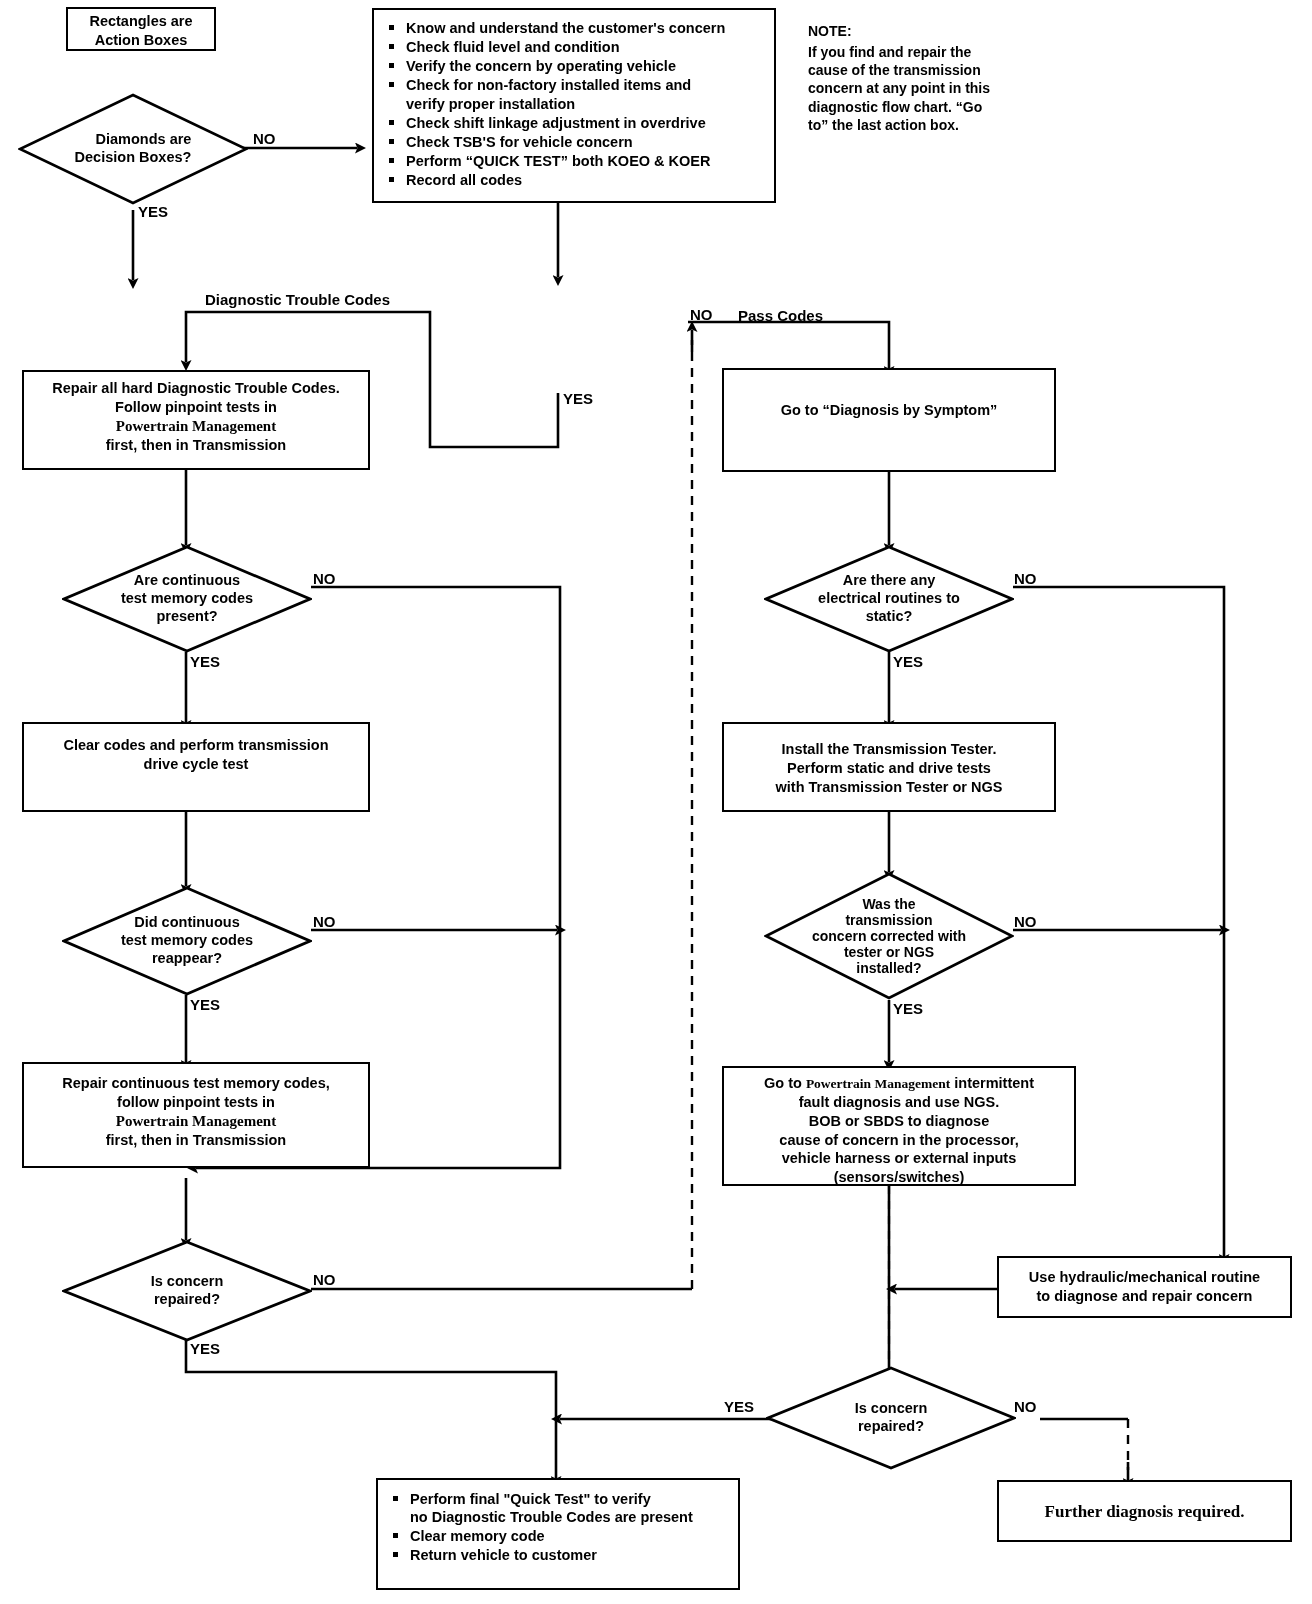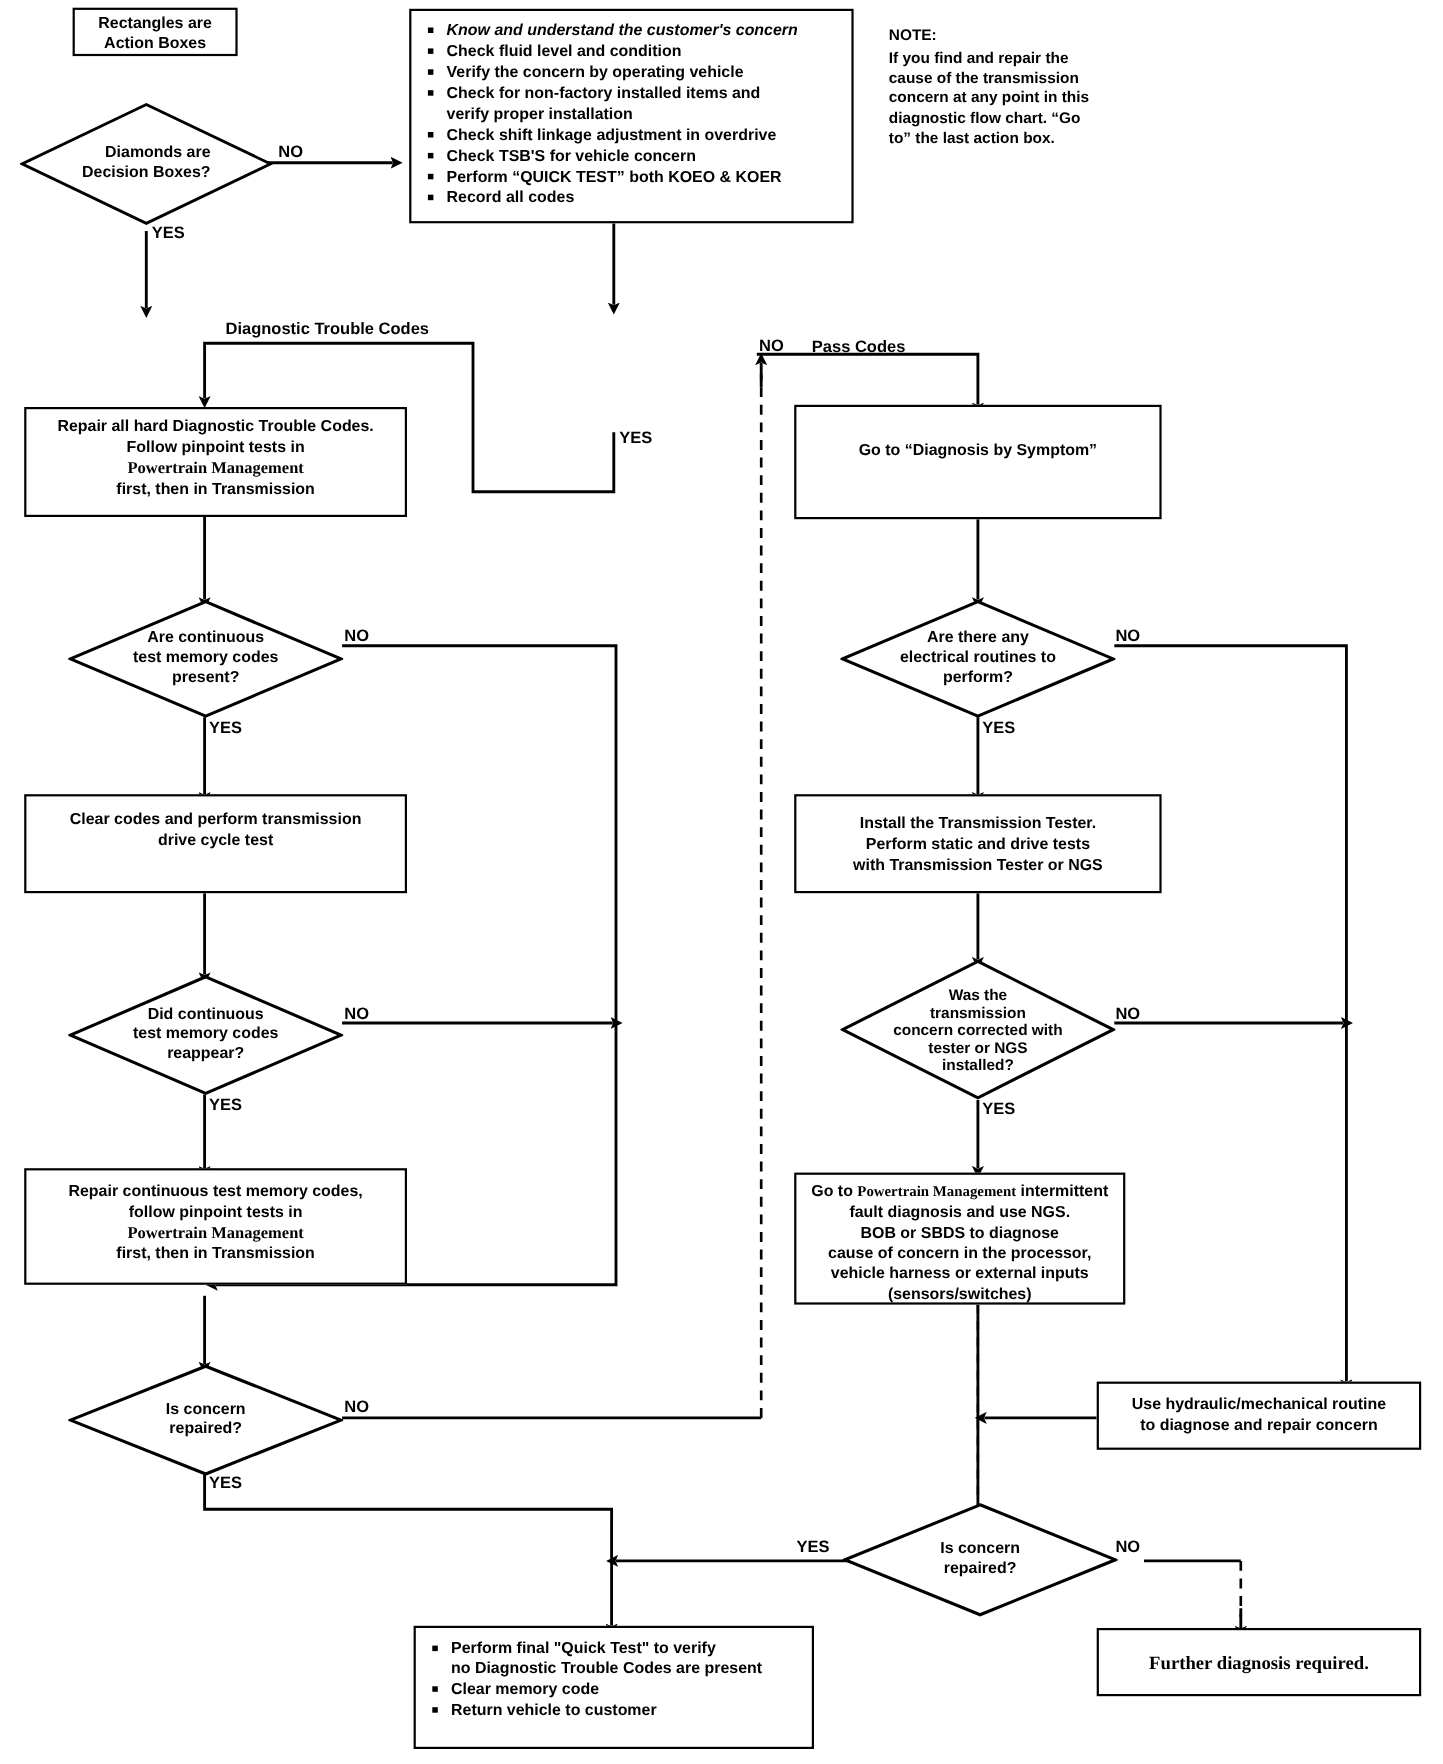--- a/index.html
+++ b/index.html
@@ -144,21 +144,21 @@
 
   <div class="note" style="left:808px;top:22px;">NOTE:</div>
   <div class="note" style="left:808px;top:43px;">If you find and repair the
 cause of the transmission
 concern at any point in this
 diagnostic flow chart. “Go
 to” the last action box.</div>
 
   <div class="node box" style="left:372px;top:8px;width:404px;height:195px;">
     <div class="bullets">
-      <div class="bl" style="white-space:pre-line;font-style:italic;">Know and understand the customer's concern</div>
+      <div class="bl" style="white-space:pre-line;">Know and understand the customer's concern</div>
       <div class="bl" style="white-space:pre-line;">Check fluid level and condition</div>
       <div class="bl" style="white-space:pre-line;">Verify the concern by operating vehicle</div>
       <div class="bl" style="white-space:pre-line;">Check for non-factory installed items and
 verify proper installation</div>
       <div class="bl" style="white-space:pre-line;">Check shift linkage adjustment in overdrive</div>
       <div class="bl" style="white-space:pre-line;">Check TSB'S for vehicle concern</div>
       <div class="bl" style="white-space:pre-line;">Perform “QUICK TEST” both KOEO &amp; KOER</div>
       <div class="bl" style="white-space:pre-line;">Record all codes</div>
     </div>
   </div>
@@ -232,21 +232,21 @@
     <span>Go to “Diagnosis by Symptom”</span>
   </div>
 
   <div class="node diamond" style="left:764px;top:545px;width:250px;height:108px;">
     <svg width="250" height="108" viewBox="0 0 250 108">
       <polygon points="125,2 248,54 125,106 2,54" fill="#fff" stroke="#000" stroke-width="2.8"></polygon>
     </svg>
     <div class="dtext">
       <span>Are there any</span>
       <span>electrical routines to</span>
-      <span>perform?</span>
+      <span>static?</span>
     </div>
   </div>
   <div class="lbl" style="left:1014px;top:570px;">NO</div>
   <div class="lbl" style="left:893px;top:653px;">YES</div>
 
   <div class="node box center" style="left:722px;top:722px;width:334px;height:90px;">
     <div>
       <div>Install the Transmission Tester.</div>
       <div>Perform static and drive tests</div>
       <div>with Transmission Tester or NGS</div>
@@ -261,21 +261,21 @@
       <span>Was the</span>
       <span>transmission</span>
       <span>concern corrected with</span>
       <span>tester or NGS</span>
       <span>installed?</span>
     </div>
   </div>
   <div class="lbl" style="left:1014px;top:913px;">NO</div>
   <div class="lbl" style="left:893px;top:1000px;">YES</div>
 
-  <div class="node box" style="left:722px;top:1066px;width:301px;height:120px;padding-top:6px;">
+  <div class="node box" style="left:722px;top:1066px;width:354px;height:120px;padding-top:6px;">
     <div style="white-space:nowrap;">
       <span>Go to</span><span>&nbsp;</span><span class="serif-in">Powertrain Management</span><span> intermittent</span>
     </div>
     <div>fault diagnosis and use NGS.</div>
     <div>BOB or SBDS to diagnose</div>
     <div>cause of concern in the processor,</div>
     <div>vehicle harness or external inputs</div>
     <div>(sensors/switches)</div>
   </div>
 

